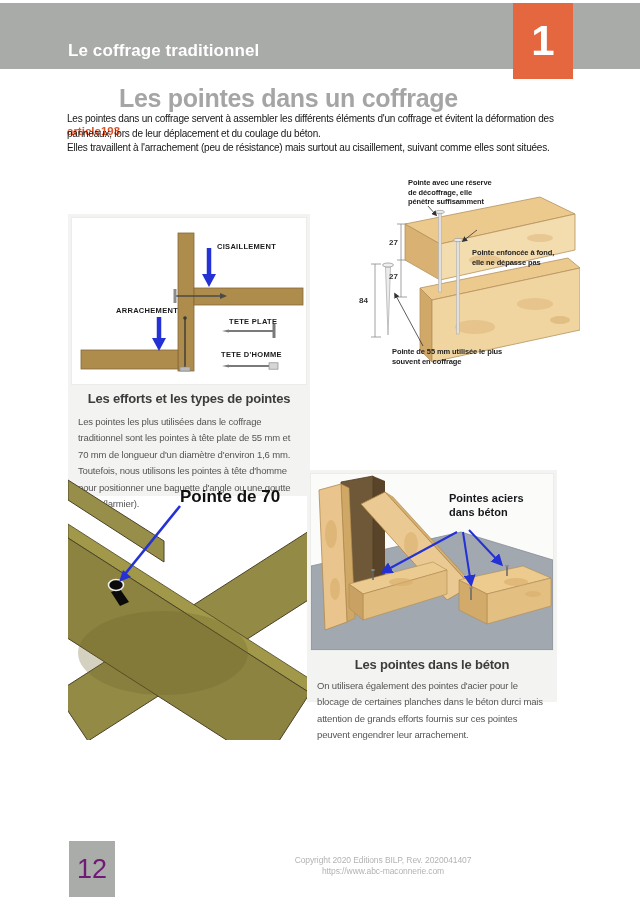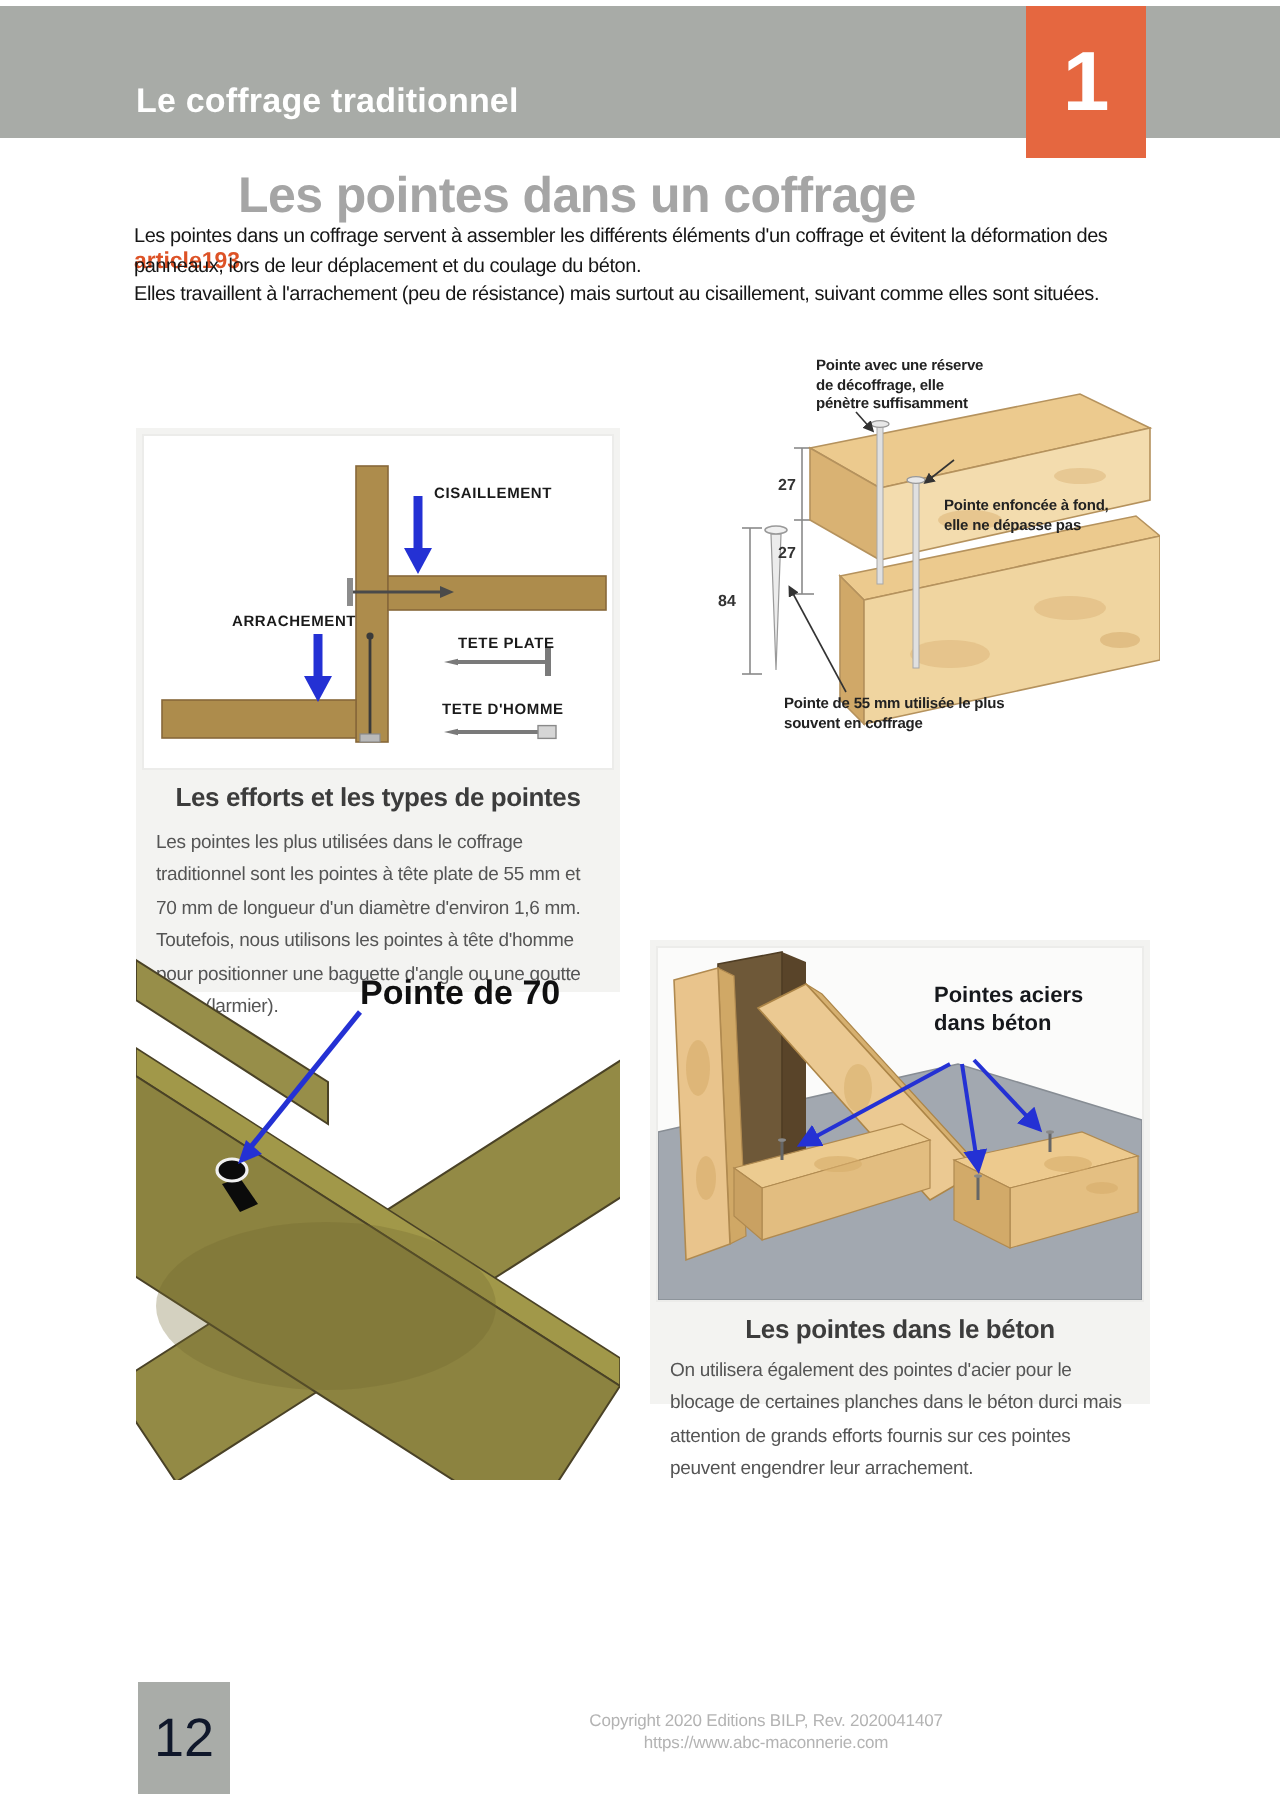--- a/index.html
+++ b/index.html
@@ -27,21 +27,21 @@
 
   .overlay{position:absolute;}
   .diag-label{position:absolute;color:#1a1a1a;font-size:7.5px;font-weight:bold;letter-spacing:.3px;white-space:nowrap;}
   .ann{position:absolute;color:#222;font-size:7.5px;font-weight:bold;line-height:9.5px;letter-spacing:-.1px;}
   .dim{position:absolute;color:#333;font-size:8px;font-weight:bold;}
   .big-label{position:absolute;color:#101010;font-size:17px;font-weight:bold;}
   .med-label{position:absolute;color:#16181c;font-size:11px;font-weight:bold;line-height:13.5px;}
 
   
   .page-num{position:absolute;left:69px;top:841px;width:46px;height:56px;background:#a9aca8;
-            display:flex;align-items:center;justify-content:center;color:#0f172a;font-size:27px;}
+            display:flex;align-items:center;justify-content:center;color:#701a75;font-size:27px;}
   .copyright{position:absolute;left:233px;top:855px;width:300px;text-align:center;color:#b3b3b3;
              font-size:8.5px;line-height:11px;letter-spacing:-.1px;}
 </style>
 </head>
 <body>
 
 <div id="page">
 
   <div class="header-bar"></div>
   <div class="header-title">Le coffrage traditionnel</div>
@@ -169,21 +169,21 @@
         <polygon points="52,111 61,124 52,128 43,114" fill="#0b0b0b"></polygon>
         <ellipse cx="48" cy="107" rx="7.5" ry="5.5" fill="#0b0b0b" stroke="#f0f0f0" stroke-width="1.6"></ellipse>
       </g>
 
       <line x1="112" y1="28" x2="57" y2="96" stroke="#2431d4" stroke-width="2.6"></line>
       <polygon points="51,104 63,99 55,92" fill="#2431d4"></polygon>
     </svg>
     <div class="big-label" style="left:112px;top:9px;">Pointe de 70</div>
   </div>
 
-  <div class="card" style="left:325px;top:470px;width:250px;height:232px;">
+  <div class="card" style="left:307px;top:470px;width:250px;height:232px;">
     <div class="imgbox" style="left:3px;top:3px;width:242px;height:176px;background:#fbfbfa;">
       <svg width="242" height="176" viewBox="0 0 242 176">
         <defs>
           <marker id="mBlue" markerWidth="6" markerHeight="6" refX="4.5" refY="3" orient="auto">
             <path d="M0,0 L6,3 L0,6 Z" fill="#2431d4"></path>
           </marker>
         </defs>
 
         <polygon points="0,92 150,58 242,86 242,176 0,176" fill="#a2a8b0" stroke="#878d94" stroke-width="0.8"></polygon>
 

